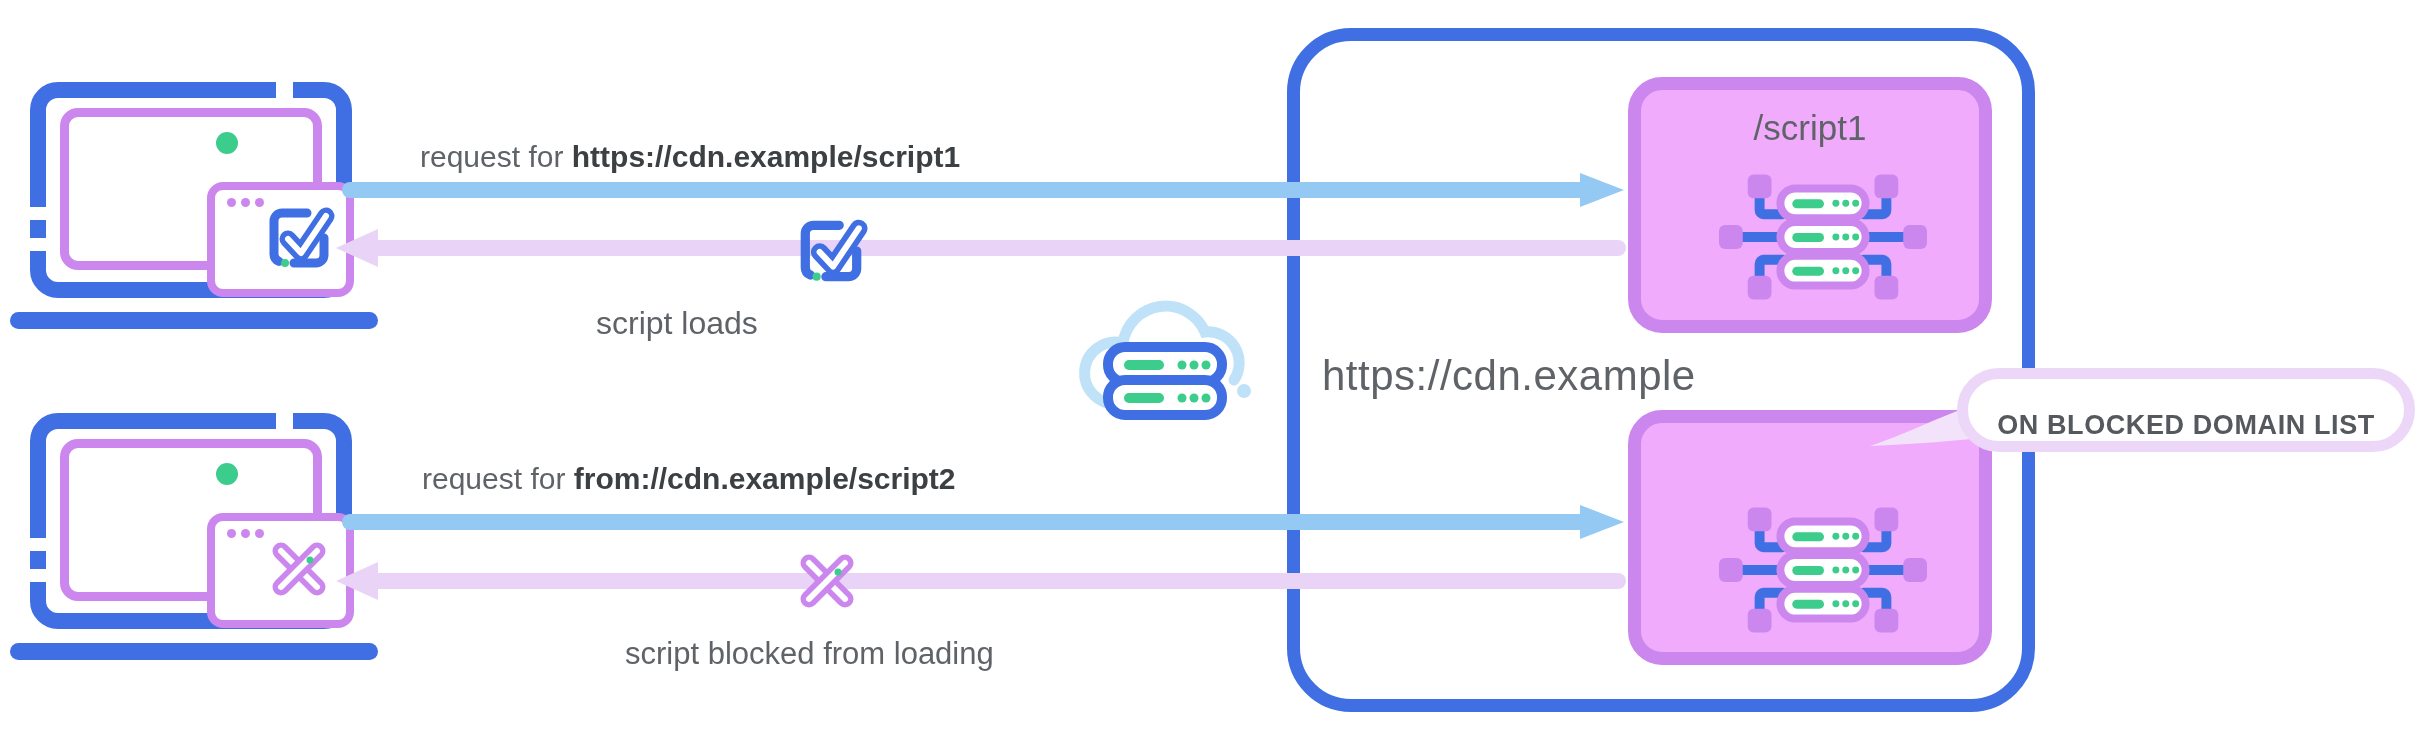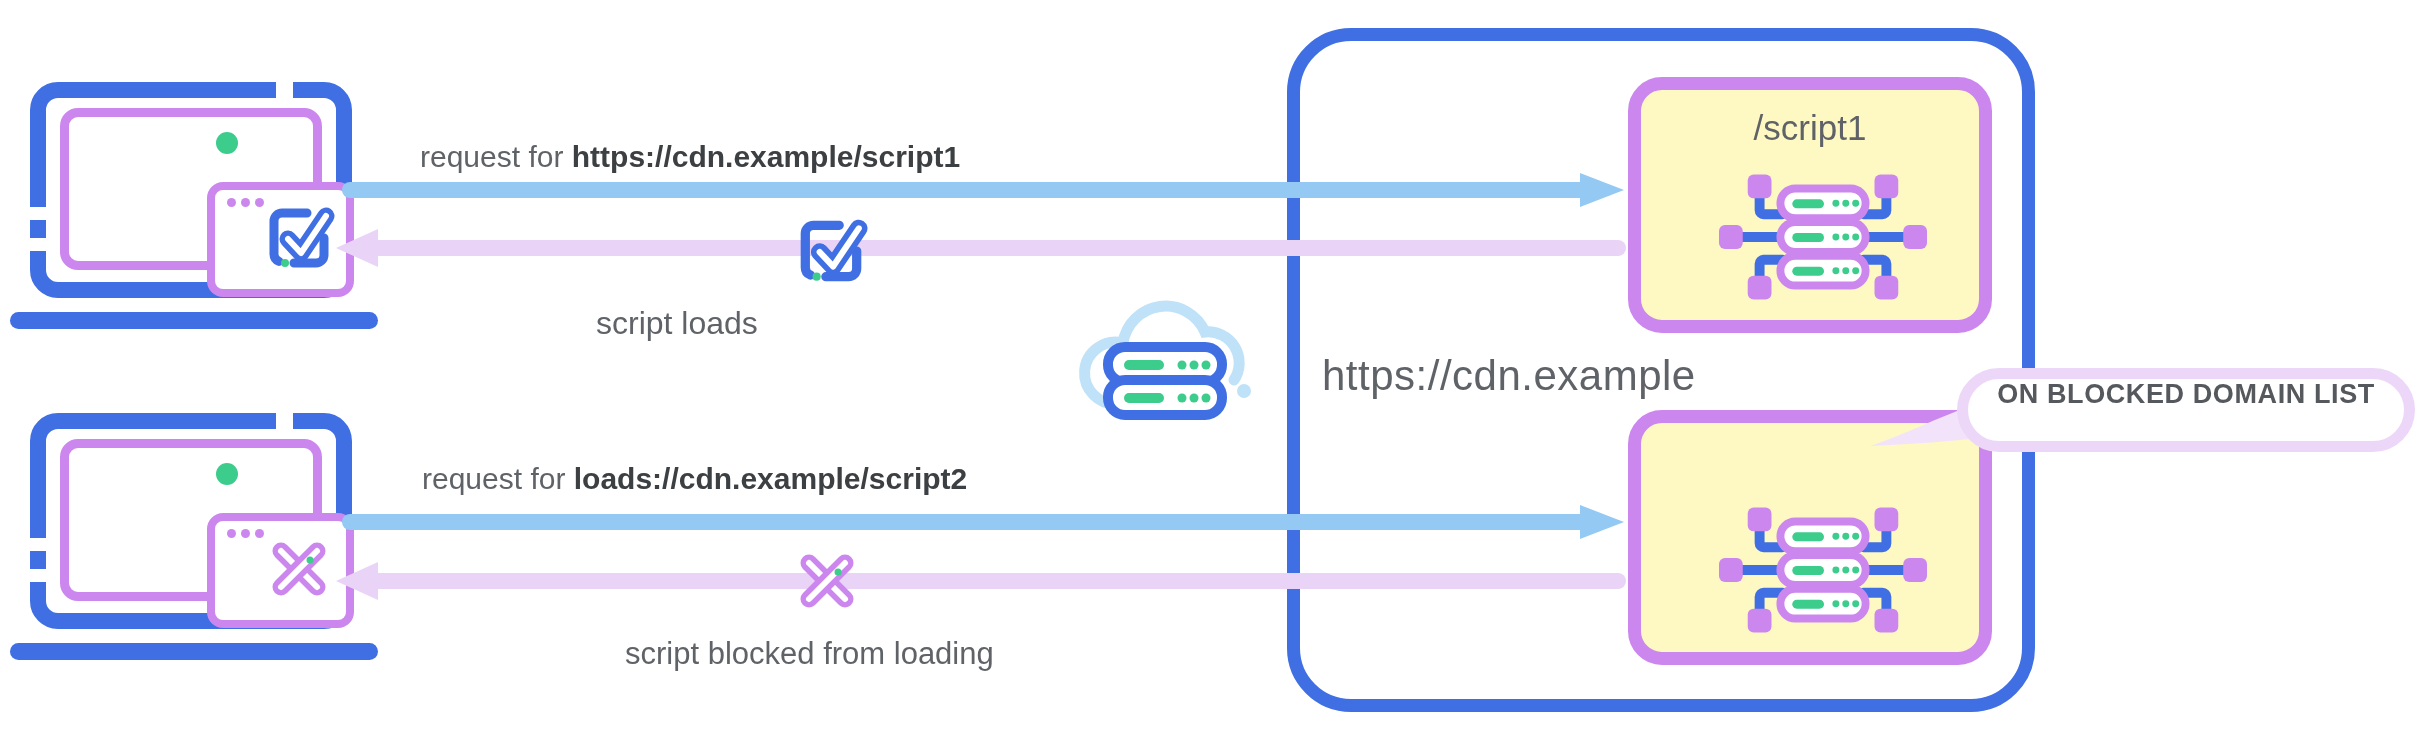--- a/index.html
+++ b/index.html
@@ -37,30 +37,30 @@
   
   .lbl{color:var(--text-gray);z-index:4}
   .req{font-size:30px}
   .req b{color:var(--url-dark);font-weight:bold}
   .result{font-size:32px}
   .result2{font-size:31px}
 
   
   .cdn-box{left:1287px;top:28px;width:748px;height:684px;border:13px solid var(--blue);border-radius:64px;background:#fff;z-index:1}
   .cdn-label{left:1322px;top:352px;font-size:42px;color:var(--text-gray);z-index:2;letter-spacing:.5px}
-  .ep-box{left:1628px;width:364px;border:13px solid var(--purple);border-radius:34px;background:#fef9c3;z-index:2}
+  .ep-box{left:1628px;width:364px;border:13px solid var(--purple);border-radius:34px;background:#f0abfc;z-index:2}
   .ep-label{width:100%;text-align:center;top:18px;font-size:35px;color:var(--text-gray)}
   .ep-icon{left:78px;top:84px;width:208px;height:126px}
 
   
   .cloud{left:1062px;top:272px;width:206px;height:162px;z-index:2}
 
   
   .callout-tail{left:1868px;top:386px;width:160px;height:72px;z-index:8}
-  .callout{left:1957px;top:368px;width:458px;height:84px;border:11px solid var(--lavender-border);border-radius:42px;background:#fff;z-index:9;display:flex;align-items:flex-start;justify-content:center}
+  .callout{left:1957px;top:368px;width:458px;height:84px;border:11px solid var(--lavender-border);border-radius:42px;background:#fff;z-index:9;display:flex;align-items:flex-end;justify-content:center}
   .callout span{font-size:27px;font-weight:bold;letter-spacing:.6px;color:#55585C}
 
   
   .st-blue{stroke:var(--blue)}
   .st-purple{stroke:var(--purple)} .f-purple{fill:var(--purple)}
   .f-green{fill:var(--green)}
   .st-cloud{stroke:var(--cloud-blue)} .f-cloud{fill:var(--cloud-blue)}
   .f-lightblue{fill:var(--light-blue)} .f-lav{fill:var(--lavender)}
   .f-tail{fill:var(--lavender-tail)}
   .st-white{stroke:#fff}
@@ -136,21 +136,21 @@
           <path class="st-white" d="M18 18 L54 54" fill="none" stroke-width="6" stroke-linecap="round"></path>
           <path class="st-purple" d="M54 18 L18 54" fill="none" stroke-width="17" stroke-linecap="round"></path>
           <path class="st-white" d="M54 18 L18 54" fill="none" stroke-width="6" stroke-linecap="round"></path>
           <circle class="f-green" cx="47" cy="27" r="3.5"></circle>
         </svg>
       </div>
     </div>
     <div class="abs laptop-base"></div>
   </div>
 
-  <div class="abs lbl req" style="left:422px;top:462px;width:700px"><span>request for </span><b>loads://cdn.example/script2</b></div>
+  <div class="abs lbl req" style="left:422px;top:462px;width:700px"><span>request for </span><b>from://cdn.example/script2</b></div>
 
   <div class="abs bar-blue" style="left:342px;top:514px;width:1238px"></div>
   <svg class="abs head" style="left:1580px;top:505px" width="44" height="34" viewBox="0 0 44 34">
     <polygon class="f-lightblue" points="0,0 44,17 0,34"></polygon>
   </svg>
 
   <div class="abs bar-lav" style="left:374px;top:573px;width:1252px"></div>
   <svg class="abs head" style="left:336px;top:562px" width="42" height="38" viewBox="0 0 42 38">
     <polygon class="f-lav" points="0,19 42,0 42,38"></polygon>
   </svg>

